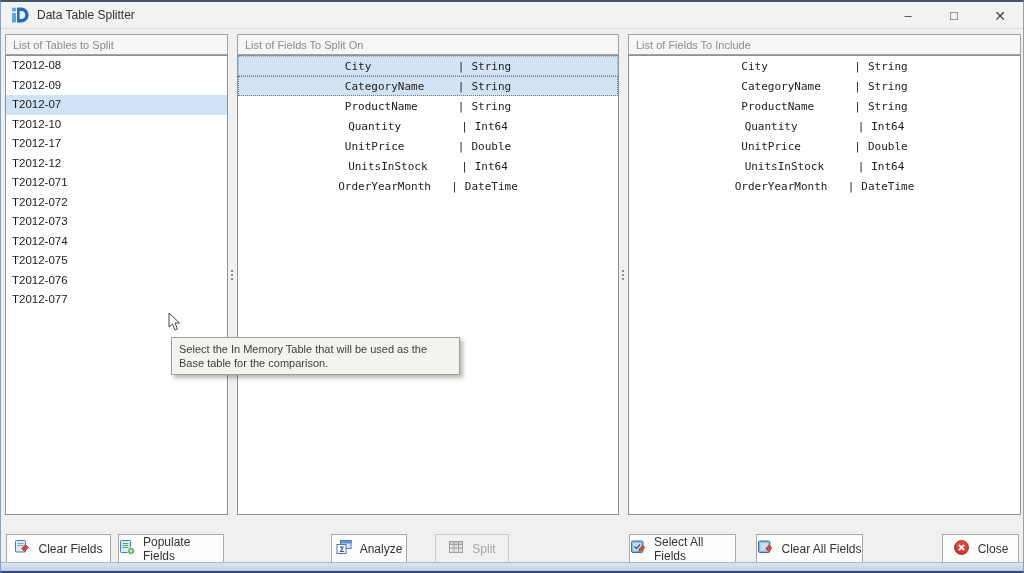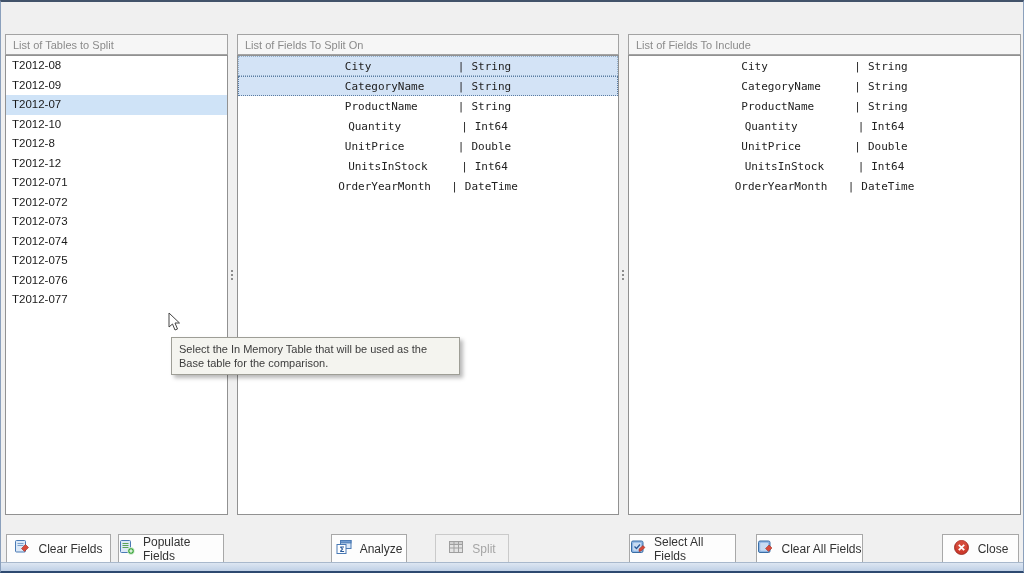--- a/index.html
+++ b/index.html
@@ -88,31 +88,47 @@
     position:absolute; left:0; right:0; bottom:0; height:9px;
     background:linear-gradient(#dde6f2,#bfd0e6);
     border-top:1px solid #a8b8cc;
   }
 </style>
 </head>
 <body>
 
 <div class="window">
 
+  <div class="titlebar">
+    <span class="app-logo">
+      <svg width="20" height="20" viewBox="0 0 20 20">
+        <circle cx="4" cy="4.6" r="2.2" fill="#56a6e8"></circle>
+        <rect x="2" y="8" width="4" height="9.5" fill="#56a6e8"></rect>
+        <path d="M7 2.5 h4.2 a7.5 7.5 0 0 1 0 15 H7 z" fill="#1a6fc4"></path>
+        <path d="M9.6 6 h1.6 a4 4 0 0 1 0 8 H9.6 z" fill="#f2f2f2"></path>
+      </svg>
+    </span>
+    <span class="title-text">Data Table Splitter</span>
+    <div class="win-controls">
+      <span class="win-btn">–</span>
+      <span class="win-btn">□</span>
+      <span class="win-btn close-btn">✕</span>
+    </div>
+  </div>
 
   <div class="content">
 
     <div class="panel panel-left">
       <div class="panel-header">List of Tables to Split</div>
       <div class="listbox">
         <div class="table-item">T2012-08</div>
         <div class="table-item">T2012-09</div>
         <div class="table-item selected">T2012-07</div>
         <div class="table-item">T2012-10</div>
-        <div class="table-item">T2012-8</div>
+        <div class="table-item">T2012-17</div>
         <div class="table-item">T2012-12</div>
         <div class="table-item">T2012-071</div>
         <div class="table-item">T2012-072</div>
         <div class="table-item">T2012-073</div>
         <div class="table-item">T2012-074</div>
         <div class="table-item">T2012-075</div>
         <div class="table-item">T2012-076</div>
         <div class="table-item">T2012-077</div>
       </div>
     </div>

